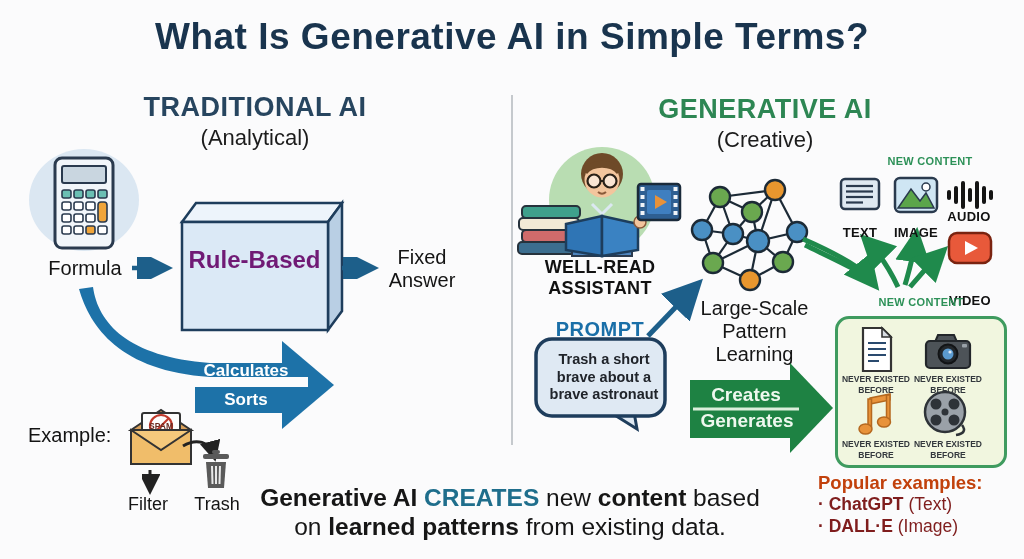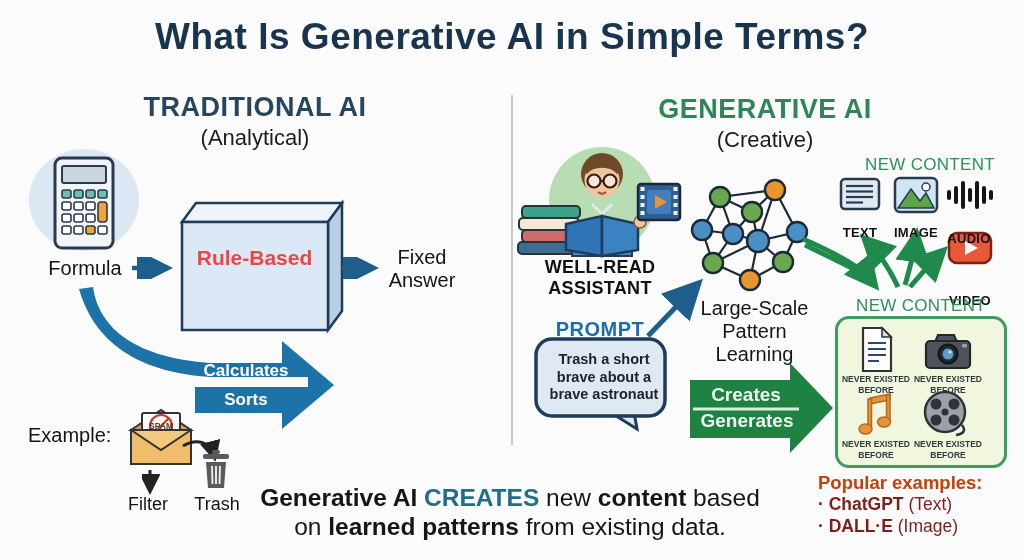--- a/index.html
+++ b/index.html
@@ -11,28 +11,28 @@
   body{font-family:"Liberation Sans","DejaVu Sans",sans-serif;background:#ffffff;}
   #stage{position:relative;width:1024px;height:559px;background:#fbfbfc;overflow:hidden;}
   .abs{position:absolute;}
   .ctr{text-align:center;}
   .title{font-size:37px;font-weight:bold;color:var(--navy);letter-spacing:0.5px;}
   .h-trad{font-size:27px;font-weight:bold;color:var(--slate);letter-spacing:0.5px;}
   .h-gen{font-size:27px;font-weight:bold;color:var(--green);letter-spacing:0.5px;}
   .sub{font-size:22px;color:#1c1c1c;}
   .lbl{font-size:20px;color:var(--ink);}
   .lbl-sm{font-size:18px;color:var(--ink);}
-  .boxtxt{font-size:21px;font-weight:bold;color:#ef4444;line-height:1.25;}
+  .boxtxt{font-size:24px;font-weight:bold;color:#701a75;line-height:1.25;}
   .white-b{font-size:17px;font-weight:bold;color:#ffffff;}
   .white-b2{font-size:19px;font-weight:bold;color:#eef8ee;}
   .assist{font-size:18px;font-weight:bold;color:#111;line-height:1.15;letter-spacing:0.3px;}
   .prompt{font-size:20px;font-weight:bold;color:#1a6fa8;letter-spacing:0.5px;}
   .bubtxt{font-size:14.5px;font-weight:600;color:#20242a;line-height:1.22;}
   .netlbl{font-size:20px;color:#161616;line-height:1.15;}
-  .nc{font-size:17px;font-weight:normal;color:#2d9158;letter-spacing:0.3px;}
+  .nc{font-size:11px;font-weight:bold;color:#2d9158;letter-spacing:0.3px;}
   .typ{font-size:13px;font-weight:600;color:#111;letter-spacing:0.3px;margin-top:9px;}
   .never{font-size:8.5px;font-weight:bold;color:#33383d;line-height:1.25;}
   .ex-h{font-size:18.5px;font-weight:bold;color:#c2410c;}
   .ex-l{font-size:17.5px;color:#7f1d1d;line-height:1.24;}
   .ex-n{font-weight:bold;}
   .footer{font-size:24.5px;color:#161616;line-height:1.2;}
   .fb{font-weight:bold;}
   .fteal{font-weight:bold;color:var(--teal);}
   .divider{width:2px;background:#c5c9cd;}
   .fill-blue{fill:var(--blue);}
@@ -321,21 +321,21 @@
     </g>
   </svg>
 
   <svg class="abs" style="left:947px;top:231px;" width="46" height="34" viewBox="0 0 46 34">
     <rect x="2" y="2" width="42" height="30" rx="8" fill="#e8593a" stroke="#7a2310" stroke-width="2.5"></rect>
     <polygon points="18,10 18,24 31,17" fill="#ffffff"></polygon>
   </svg>
 
   <div class="abs ctr typ" style="left:830px;top:216px;width:60px;">TEXT</div>
   <div class="abs ctr typ" style="left:886px;top:216px;width:60px;">IMAGE</div>
-  <div class="abs ctr typ" style="left:939px;top:222px;width:60px;">AUDIO</div>
+  <div class="abs ctr typ" style="left:939px;top:200px;width:60px;">AUDIO</div>
   <div class="abs ctr typ" style="left:940px;top:284px;width:60px;">VIDEO</div>
 
   <svg class="abs" style="left:685px;top:355px;" width="155" height="102" viewBox="0 0 155 102">
     <polygon points="105,8 148,53 105,98" class="fill-dkgreen"></polygon>
     <rect x="5" y="25" width="102" height="58" class="fill-dkgreen"></rect>
     <line x1="8" y1="54" x2="114" y2="54" stroke="#dcefdc" stroke-width="3"></line>
   </svg>
   <div class="abs ctr white-b2" style="left:700px;top:384px;width:92px;">Creates</div>
   <div class="abs ctr white-b2" style="left:696px;top:410px;width:102px;">Generates</div>
 

